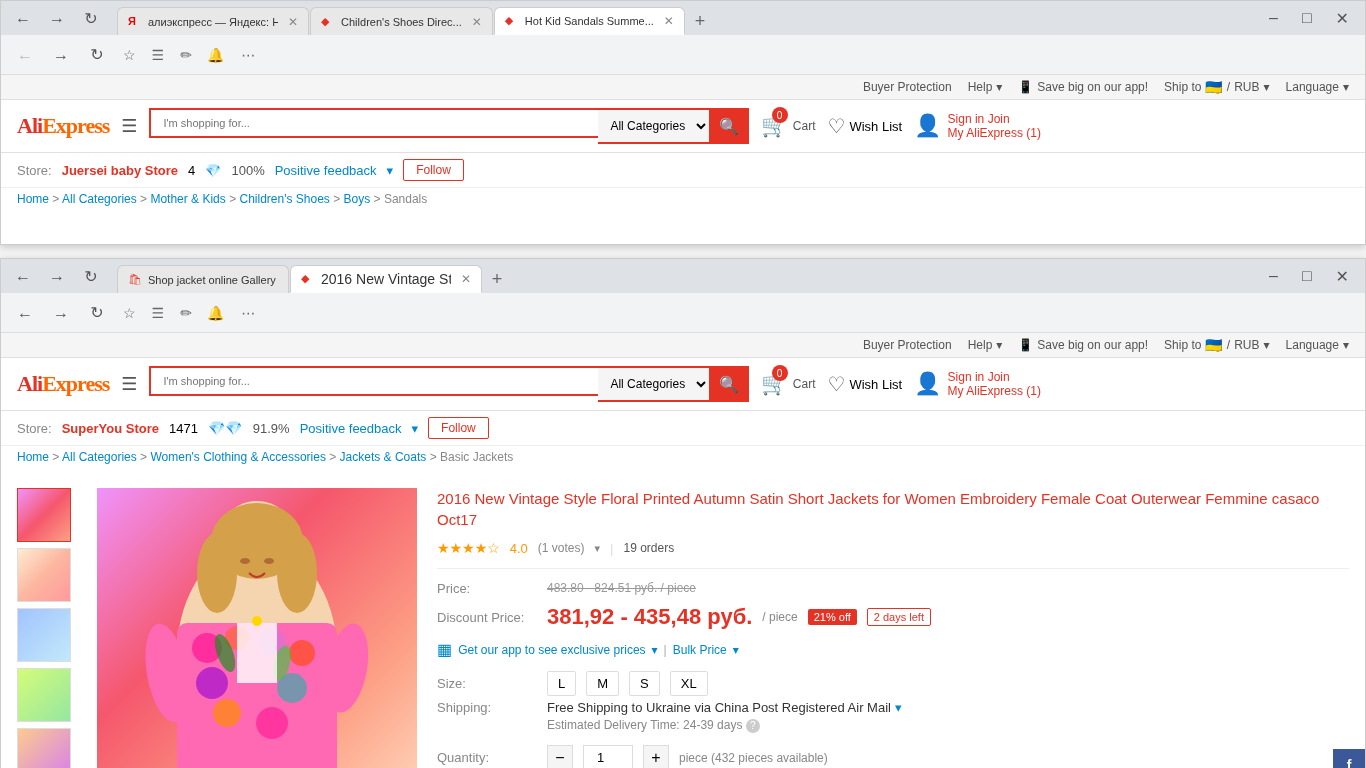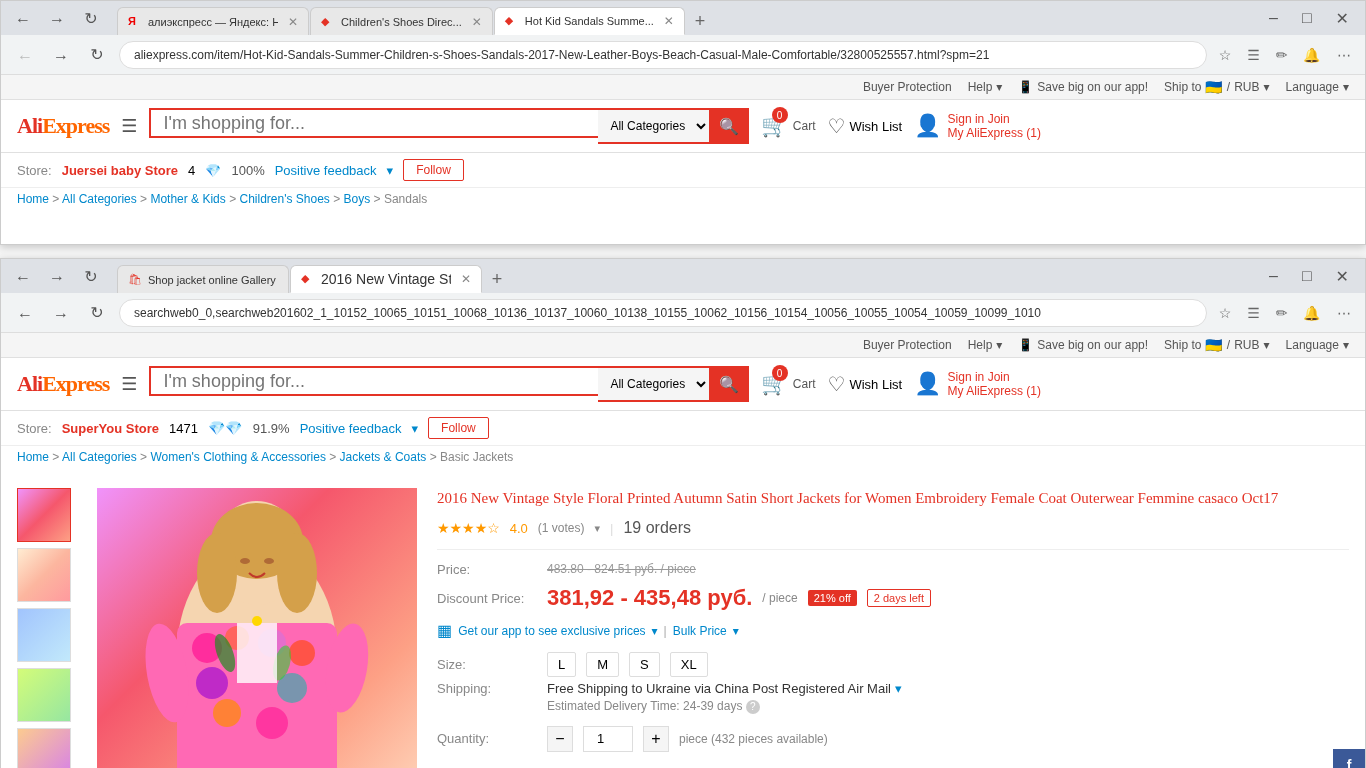--- a/index.html
+++ b/index.html
@@ -176,21 +176,21 @@
       flex: 1;
       display: flex;
       max-width: 600px;
     }
     .search-input {
       flex: 1;
       height: 28px;
       border: 2px solid #e43225;
       border-right: none;
       padding: 13px 12px;
-      font-size: 18px;
+      font-size: 11px;
       outline: none;
     }
     .cat-select {
       height: 36px;
       border: 2px solid #e43225;
       border-right: none;
       border-left: none;
       padding: 0 8px;
       font-size: 12px;
       background: #f5f5f5;
@@ -308,34 +308,33 @@
 
     
     .product-info {
       flex: 1;
     }
     .product-title {
       font-size: 15px;
       color: #e43225;
       line-height: 1.4;
       margin-bottom: 10px;
-      font-family: Liberation Serif, serif;
     }
     .rating-row {
       display: flex;
       align-items: center;
       gap: 10px;
       margin-bottom: 12px;
       padding-bottom: 12px;
       border-bottom: 1px solid #eee;
     }
     .stars { color: #f90; font-size: 14px; }
     .rating-num { color: #f90; font-size: 13px; }
     .votes { color: #888; font-size: 12px; }
-    .orders { color: #555; font-size: 16px; }
+    .orders { color: #555; font-size: 12px; }
     .price-row {
       display: flex; gap: 10px;
       margin-bottom: 8px;
     }
     .price-label { color: #888; font-size: 13px; width: 100px; }
     .original-price { color: #999; font-size: 12px; text-decoration: line-through; }
     .discount-row {
       display: flex; align-items: center; gap: 10px;
       margin-bottom: 10px;
     }
@@ -461,21 +460,20 @@
     </div>
     <button class="tab-minimize">–</button>
     <button class="tab-maximize">□</button>
     <button class="tab-close-btn">✕</button>
   </div>
 
   <div class="address-bar">
     <button class="nav-btn disabled">←</button>
     <button class="nav-btn">→</button>
     <button class="nav-btn">↻</button>
-    <input class="url-bar" type="text" value="aliexpress.com/item/Hot-Kid-Sandals-Summer-Children-s-Shoes-Sandals-2017-New-Leather-Boys-Beach-Casual-Male-Comfortable/32800525557.html?spm=21" style="">
     <span class="addr-icon">☆</span>
     <span class="addr-icon">☰</span>
     <span class="addr-icon">✏</span>
     <span class="addr-icon">🔔</span>
     <span class="addr-icon">⋯</span>
   </div>
 
   <div class="top-bar">
     <span class="top-bar-item">
       <span>Buyer Protection</span>
@@ -572,21 +570,20 @@
     </div>
     <button class="tab-minimize">–</button>
     <button class="tab-maximize">□</button>
     <button class="tab-close-btn">✕</button>
   </div>
 
   <div class="address-bar">
     <button class="nav-btn">←</button>
     <button class="nav-btn">→</button>
     <button class="nav-btn">↻</button>
-    <input class="url-bar" type="text" value="searchweb0_0,searchweb201602_1_10152_10065_10151_10068_10136_10137_10060_10138_10155_10062_10156_10154_10056_10055_10054_10059_10099_1010" style="">
     <span class="addr-icon">☆</span>
     <span class="addr-icon">☰</span>
     <span class="addr-icon">✏</span>
     <span class="addr-icon">🔔</span>
     <span class="addr-icon">⋯</span>
   </div>
 
   <div class="top-bar">
     <span class="top-bar-item">
       <span>Buyer Protection</span>

